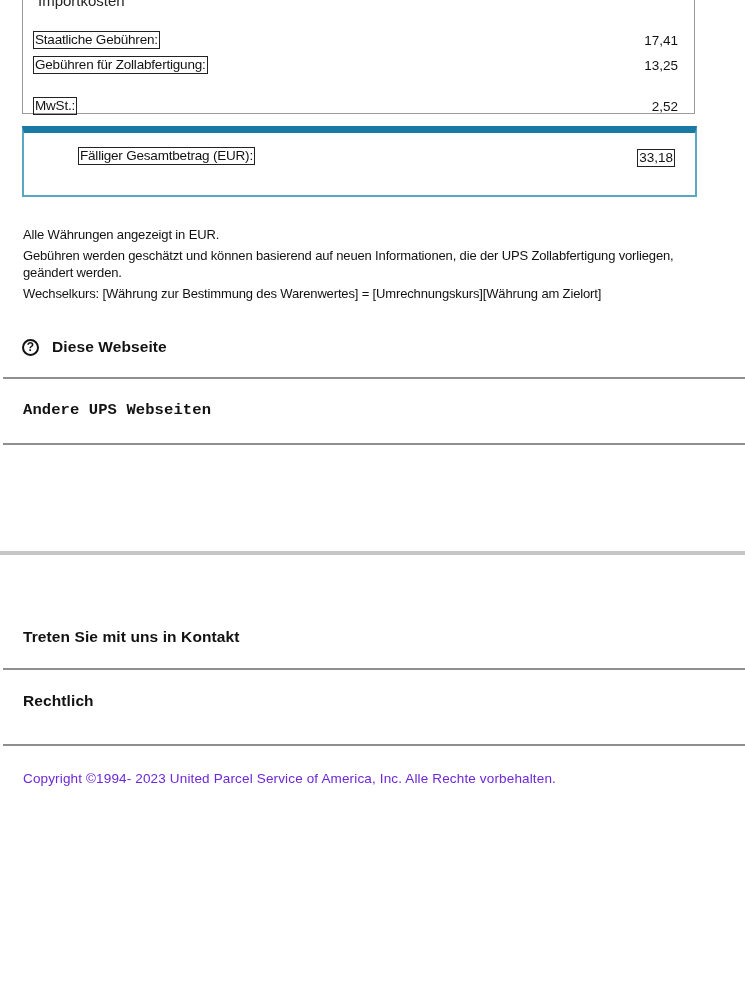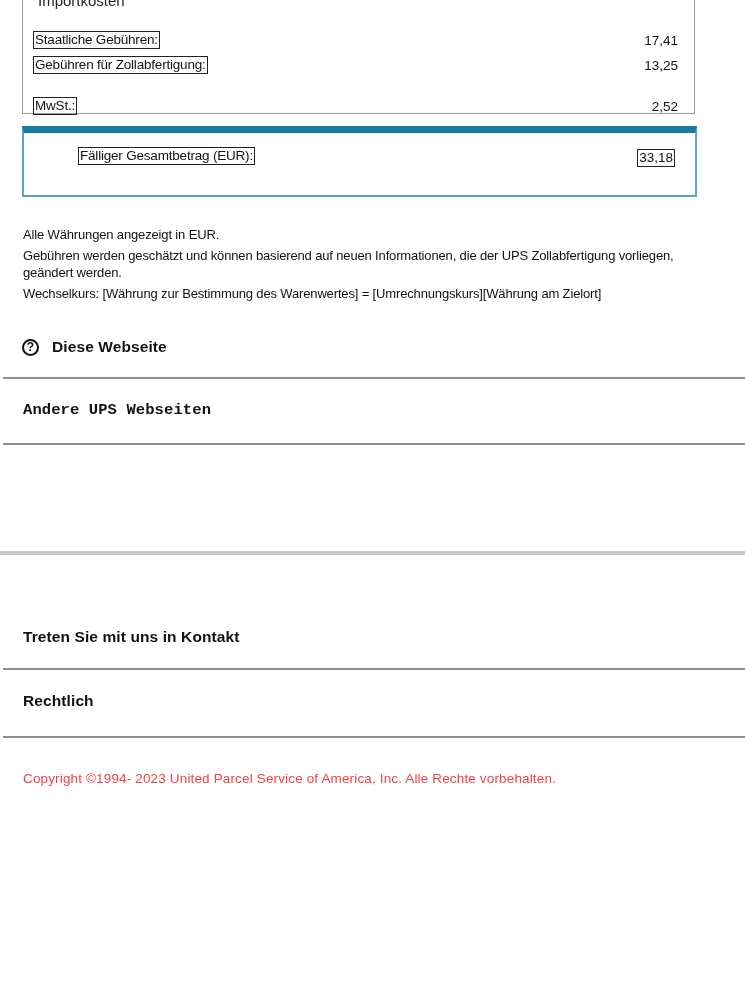--- a/index.html
+++ b/index.html
@@ -145,21 +145,21 @@
       width: 745px;
       height: 4px;
       background: #c6c6c6;
     }
 
     .copyright {
       position: absolute;
       left: 23px;
       top: 771px;
       font-size: 13.5px;
-      color: #ef4444;
+      color: #6d28d9;
       letter-spacing: 0.15px;
     }
   </style>
 </head>
 <body>
 
 <div class="cost-box">
   <div class="section-heading">Importkosten</div>
 
   <div class="cost-row" style="top:51px;">
@@ -193,17 +193,17 @@
 </div>
 <div class="acc-item" style="top:379px; height:66px;font-family:Liberation Mono, monospace;">
   <span class="acc-title" style="top:22px;">Andere UPS Webseiten</span>
 </div>
 
 <div class="thick-separator"></div>
 
 <div class="acc-item" style="top:606px; height:64px;">
   <span class="acc-title" style="top:22px;">Treten Sie mit uns in Kontakt</span>
 </div>
-<div class="acc-item" style="top:670px; height:68px;">
+<div class="acc-item" style="top:670px; height:76px;">
   <span class="acc-title" style="top:22px;">Rechtlich</span>
 </div>
 
 <div class="copyright">Copyright ©1994- 2023 United Parcel Service of America, Inc. Alle Rechte vorbehalten.</div>
 
 </body></html>

